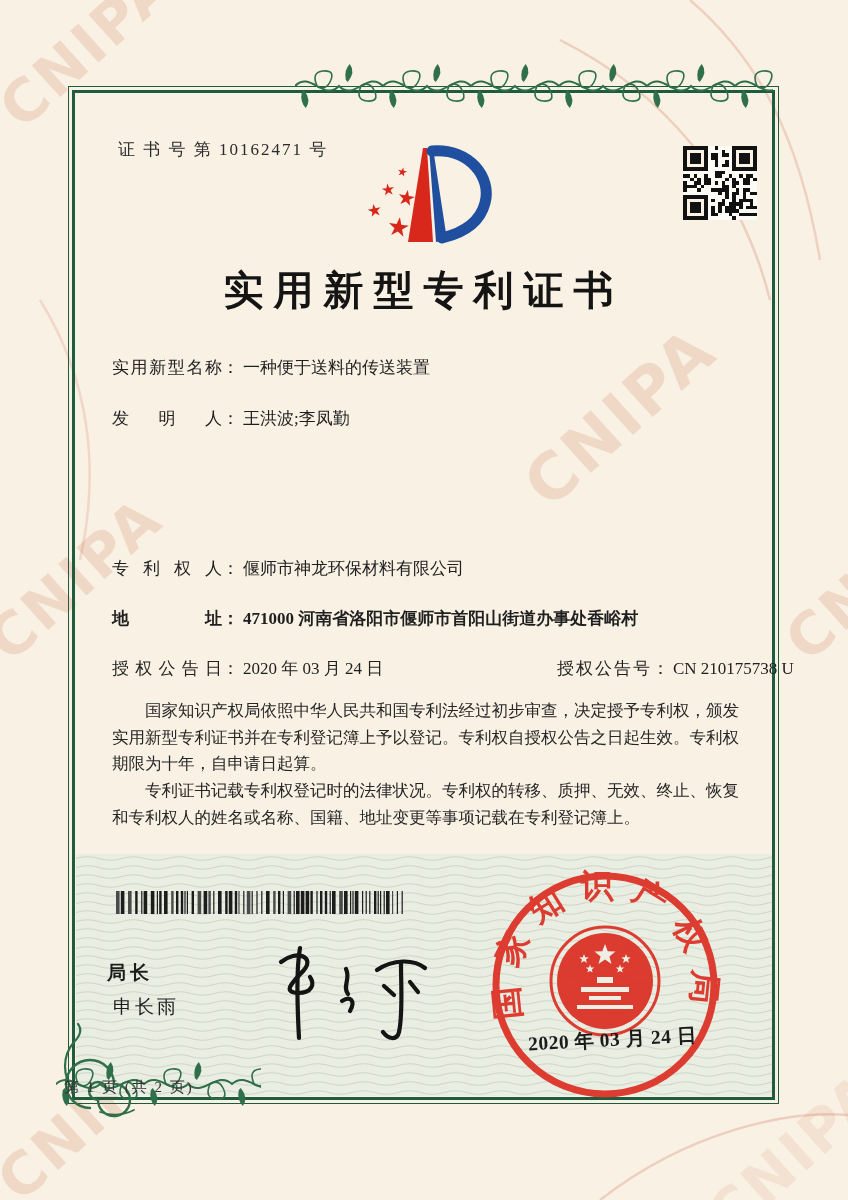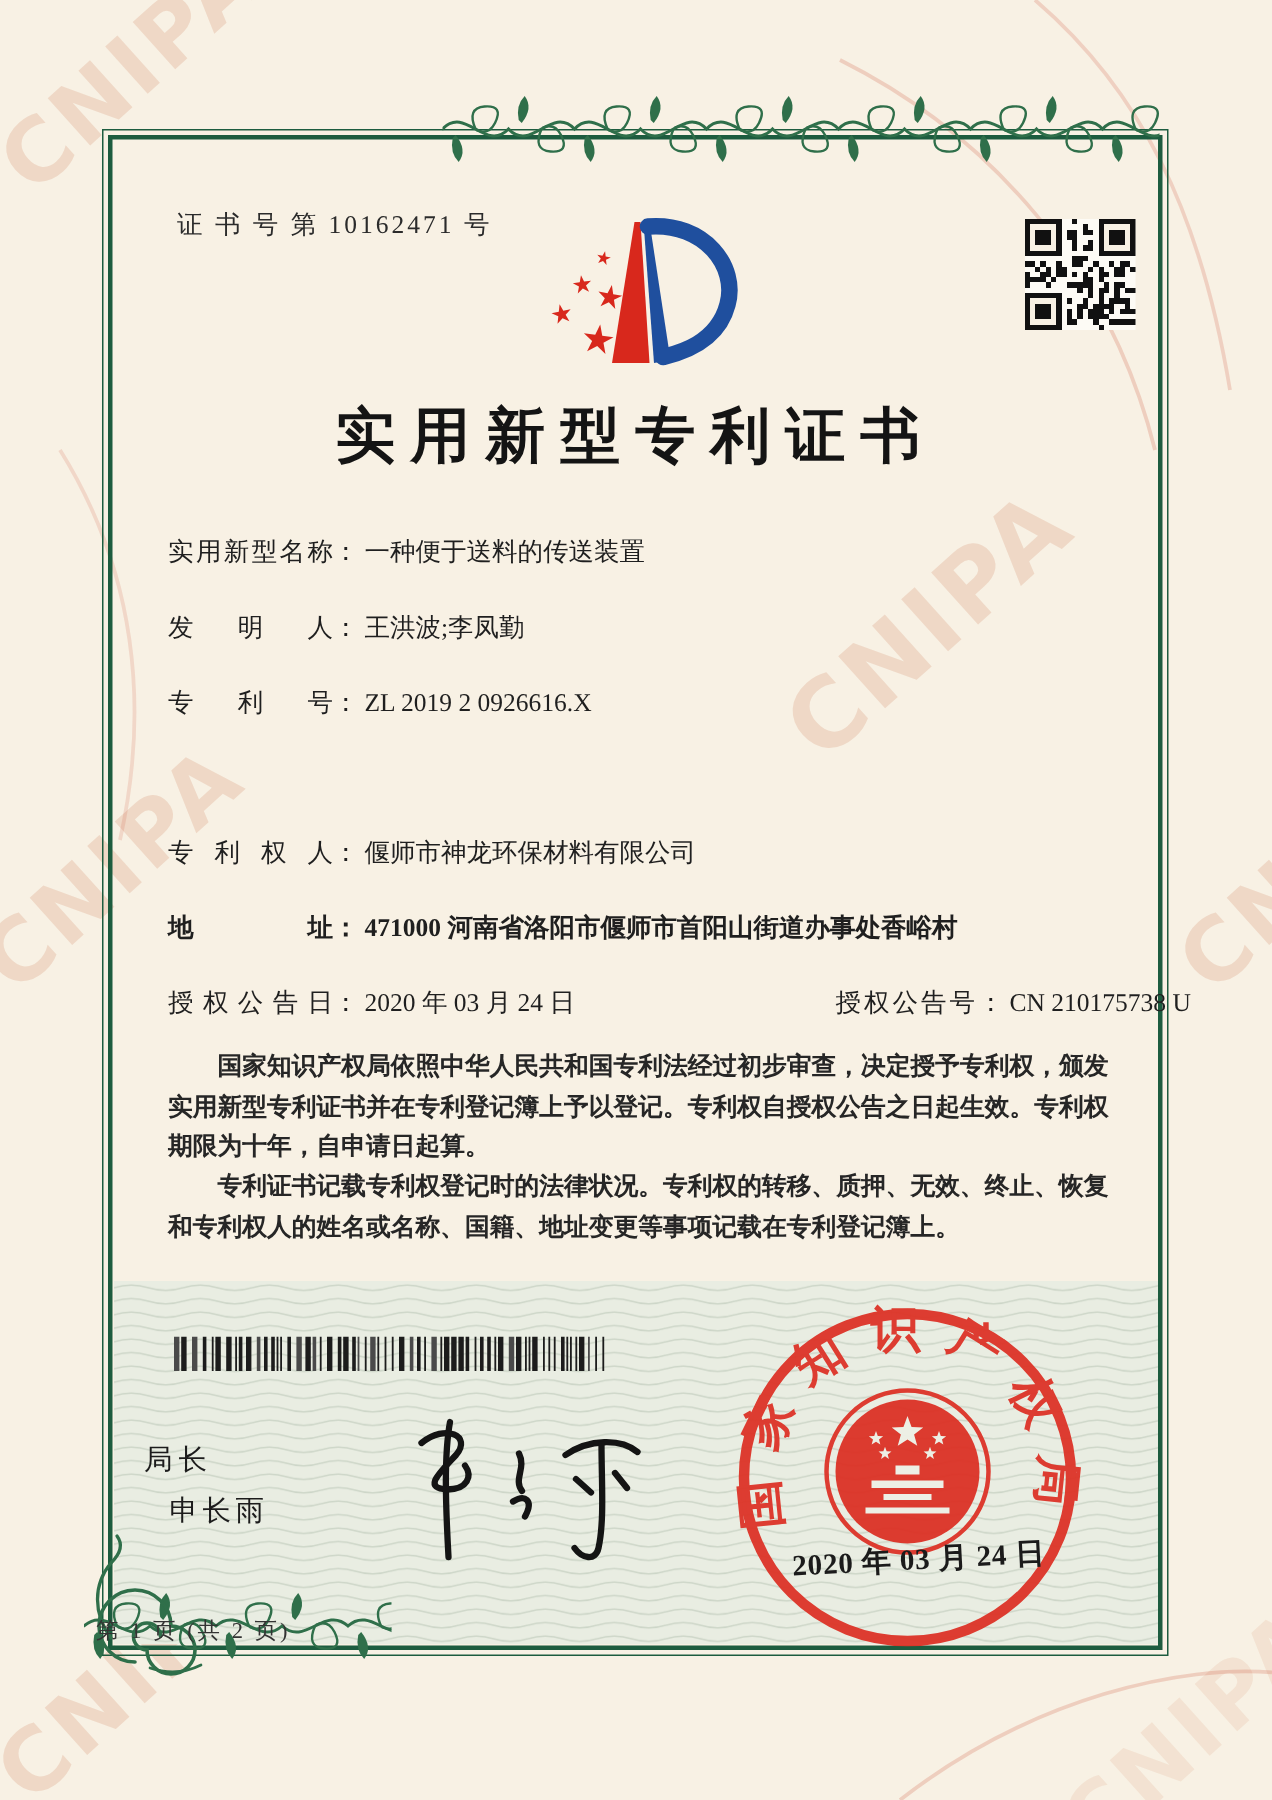--- a/index.html
+++ b/index.html
@@ -35,26 +35,26 @@
          font-weight:700;letter-spacing:10px;color:#141414;margin-top:17px;}
 
   .row{position:absolute;left:112px;font-size:17px;color:#1f1f1f;white-space:nowrap;z-index:10;}
   .flabel{display:inline-block;width:110px;font-size:17px;text-align:justify;
           text-align-last:justify;-moz-text-align-last:justify;vertical-align:baseline;}
   .colon{margin-right:4px;}
   .fval{font-size:17px;}
   .row2{position:absolute;left:445px;top:0;}
   .flabel2{letter-spacing:2px;}
 
-  .paras{left:112px;top:698px;width:628px;font-size:16.5px;line-height:1.62;color:#262626;font-weight:bold;}
+  .paras{left:112px;top:698px;width:628px;font-size:16.5px;line-height:1.62;color:#262626;}
   .paras p{margin:0;text-indent:2em;}
 
   #barcode{position:absolute;left:114px;top:891px;z-index:10;}
 
-  .sig-title{left:96px;top:960px;font-size:19px;letter-spacing:4px;color:#1c1c1c;}
+  .sig-title{left:107px;top:960px;font-size:19px;letter-spacing:4px;color:#1c1c1c;font-weight:bold;}
   .sig-name{left:113px;top:994px;font-size:19px;letter-spacing:3px;color:#1c1c1c;}
   #signature{position:absolute;left:238px;top:936px;z-index:11;}
 
   #seal{position:absolute;left:489px;top:869px;z-index:11;opacity:0.94;}
   .seal-date{left:528px;top:1026px;font-size:19.5px;font-weight:600;color:#1b1b1b;
              transform:rotate(-3deg);letter-spacing:0.5px;z-index:12;}
 
   .page-info{left:64px;top:1078px;width:711px;font-size:15px;
              letter-spacing:2px;color:#333;}
   .note-box{left:330px;top:1130px;width:245px;height:38px;background:#fffdf6;
@@ -276,23 +276,20 @@
     </svg>
 
   <div class="content title">实用新型专利证书</div>
 
   <div class="row" style="top:356px;">
     <span class="flabel">实用新型名称</span><span class="colon">：</span><span class="fval">一种便于送料的传送装置</span>
   </div>
   <div class="row" style="top:407px;">
     <span class="flabel">发明人</span><span class="colon">：</span><span class="fval">王洪波;李凤勤</span>
   </div>
-  <div class="row" style="top:457px;">
-    <span class="flabel">专利号</span><span class="colon">：</span><span class="fval">ZL 2019 2 0926616.X</span>
-  </div>
   <div class="row" style="top:557px;">
     <span class="flabel">专利权人</span><span class="colon">：</span><span class="fval">偃师市神龙环保材料有限公司</span>
   </div>
   <div class="row" style="top:607px;font-weight:bold;">
     <span class="flabel">地址</span><span class="colon">：</span><span class="fval">471000 河南省洛阳市偃师市首阳山街道办事处香峪村</span>
   </div>
   <div class="row" style="top:657px;">
     <span class="flabel">授权公告日</span><span class="colon">：</span><span class="fval">2020 年 03 月 24 日</span>
     <span class="row2">
       <span class="flabel2">授权公告号</span><span class="colon">：</span><span class="fval">CN 210175738 U</span>

